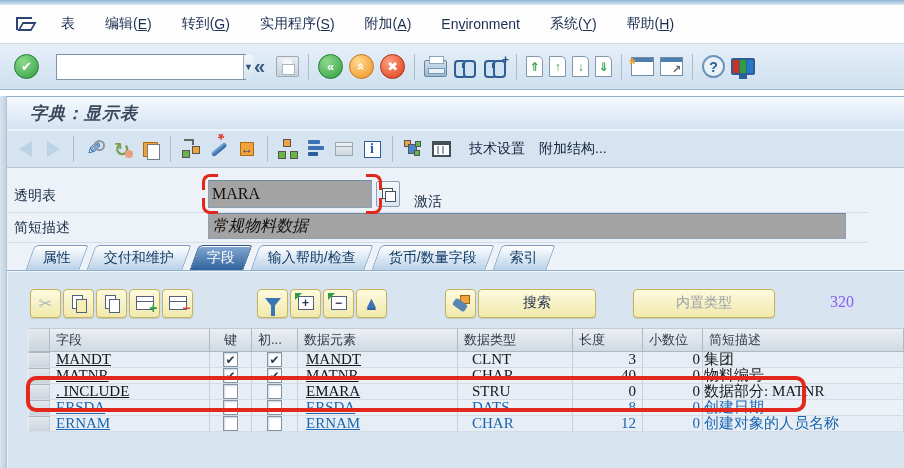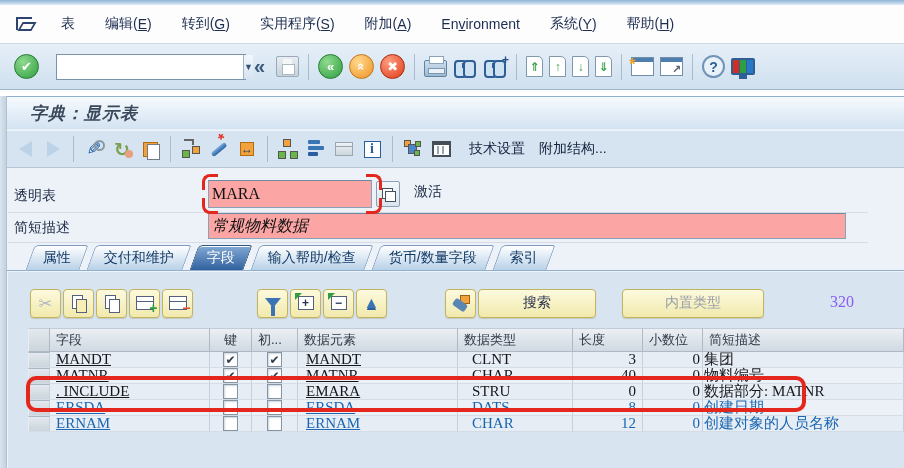--- a/index.html
+++ b/index.html
@@ -114,27 +114,27 @@
   .ai-tablegrid::before { content:""; position:absolute; left:3px; top:4px; width:16px; height:3px; background:#454f58; }
   .ai-tablegrid::after { content:""; position:absolute; left:7px; top:8px; width:2px; height:8px; background:#9aa6b2; box-shadow:5px 0 #9aa6b2; }
   .app-text-btn { margin-left:14px; font-size:14px; color:#15233f; cursor:default; }
 
   
   .form-area { position:absolute; left:0; top:168px; width:904px; height:76px; background:#edf2f8; }
   .left-frame { position:absolute; left:0; top:96px; width:7px; height:372px;
                 background:linear-gradient(90deg,#d9e4ee,#c2d2e0); border-right:1px solid #b0c2d2; z-index:6; }
   .form-label { position:absolute; left:14px; font-size:14px; color:#22304a; }
   .form-sep { position:absolute; left:8px; width:860px; height:1px; background:#d5dce5; }
-  .sap-input { position:absolute; background:#fca5a5; border:1px solid #8aa0b4; border-top-color:#6e8aa2;
+  .sap-input { position:absolute; background:#a3a3a3; border:1px solid #8aa0b4; border-top-color:#6e8aa2;
                font-family:"Liberation Serif","DejaVu Serif",serif; font-size:16px; padding:8px 3px; color:#111; }
   .copy-btn { position:absolute; left:376px; top:181px; width:24px; height:26px;
               background:linear-gradient(#f4f8fb,#d9e4ee); border:1px solid #8aa0b4; border-radius:2px; }
   .copy-btn::before { content:""; position:absolute; left:5px; top:6px; width:9px; height:9px; background:#fff; border:1px solid #45515c; }
   .copy-btn::after { content:""; position:absolute; left:8px; top:9px; width:9px; height:9px; background:#fff; border:1px solid #45515c; }
-  .active-status { position:absolute; left:414px; top:183px; font-size:14px; color:#22304a; }
+  .active-status { position:absolute; left:414px; top:193px; font-size:14px; color:#22304a; }
 
   
   .tabstrip { position:absolute; left:0; top:244px; width:904px; height:26px; background:#edf2f8;
               display:flex; align-items:flex-end; padding-left:30px; }
   .tab { transform:skewX(-20deg); border:1px solid #7f9cc0; border-bottom:none;
          background:linear-gradient(#feffff,#b9d1e8); height:25px; display:flex; align-items:center;
          padding:0 12px; margin-right:7px; border-radius:5px 3px 0 0; box-shadow:inset 0 1px 0 #fff; }
   .tab > span { transform:skewX(20deg); font-size:14px; color:#123a66; white-space:nowrap; }
   .tab.selected { background:linear-gradient(#82a9d4,#31619d); border-color:#33567e; }
   .tab.selected > span { color:#fff; }
@@ -453,21 +453,21 @@
           <span>−</span>
         </span>
       </span>
     <span class="ybtn">
         <span class="pyramid">▲</span>
       </span>
     <span class="ybtn yg3">
         <span class="tool-ic"></span>
       </span>
     <span class="ybtn wide">搜索</span>
-    <span class="ybtn wide2" style="margin-left:24px">内置类型</span>
+    <span class="ybtn wide2" style="margin-left:35px">内置类型</span>
   </div>
   <span class="field-count serif">320</span>
 
   <div class="fields-table">
     <div class="thead">
       <div class="hc c0 sel-cell"></div>
       <div class="hc c1">字段</div>
       <div class="hc c2">键</div>
       <div class="hc c3">初...</div>
       <div class="hc c4">数据元素</div>

